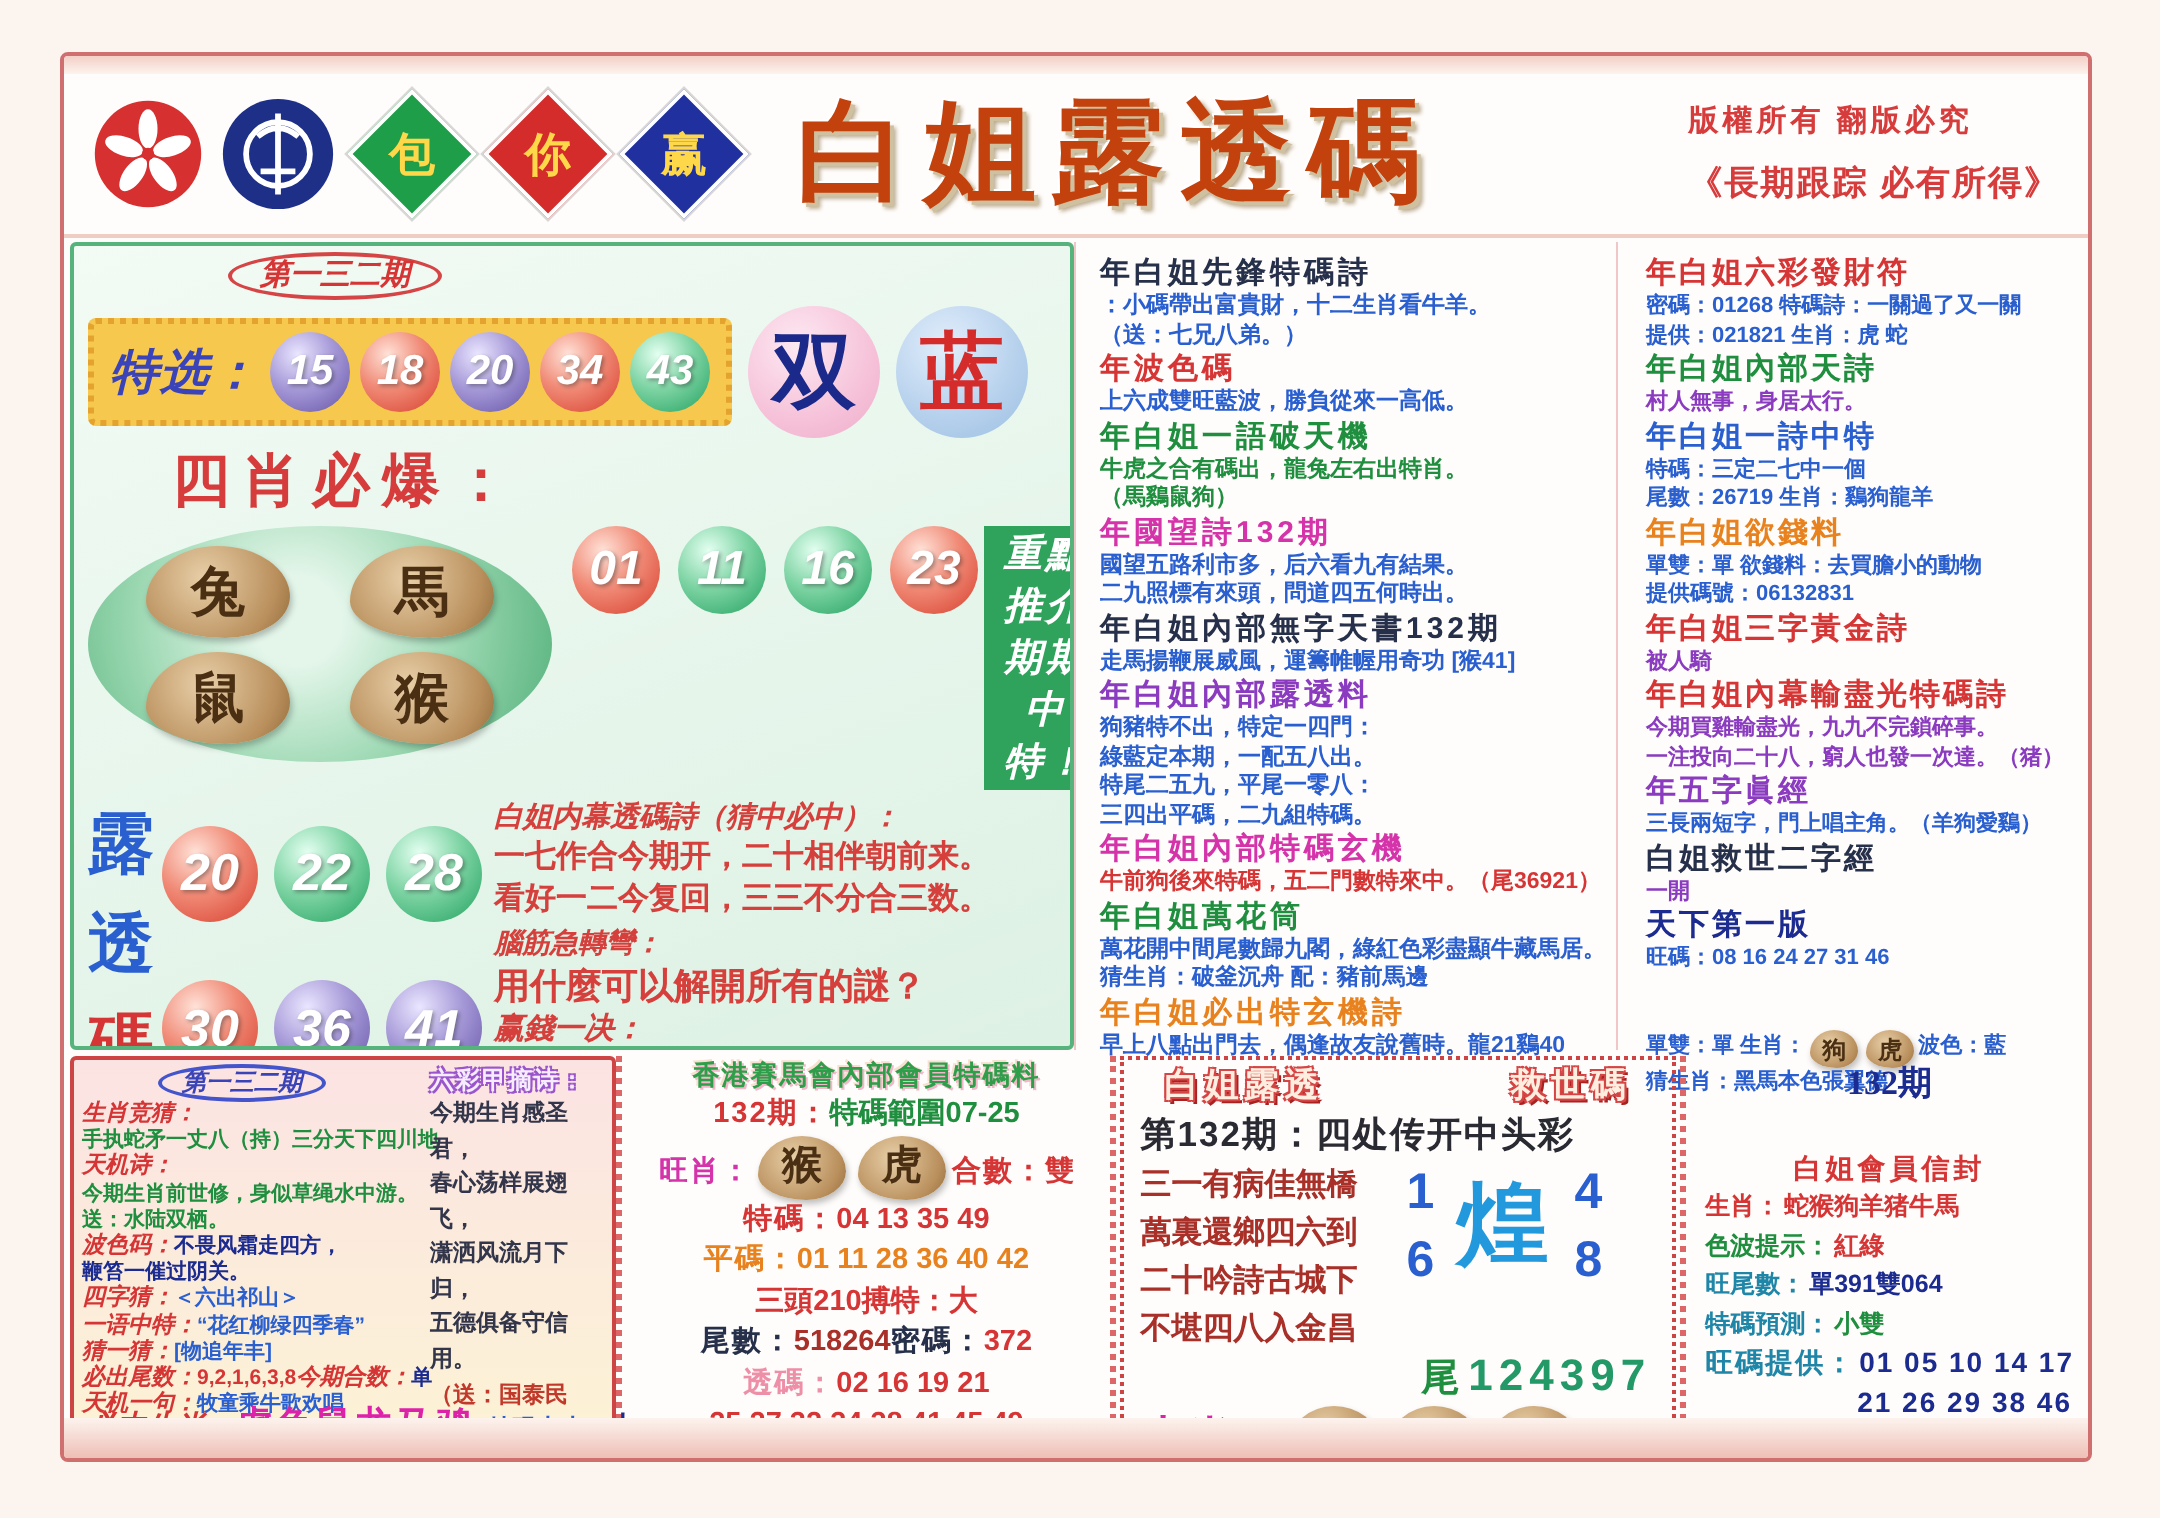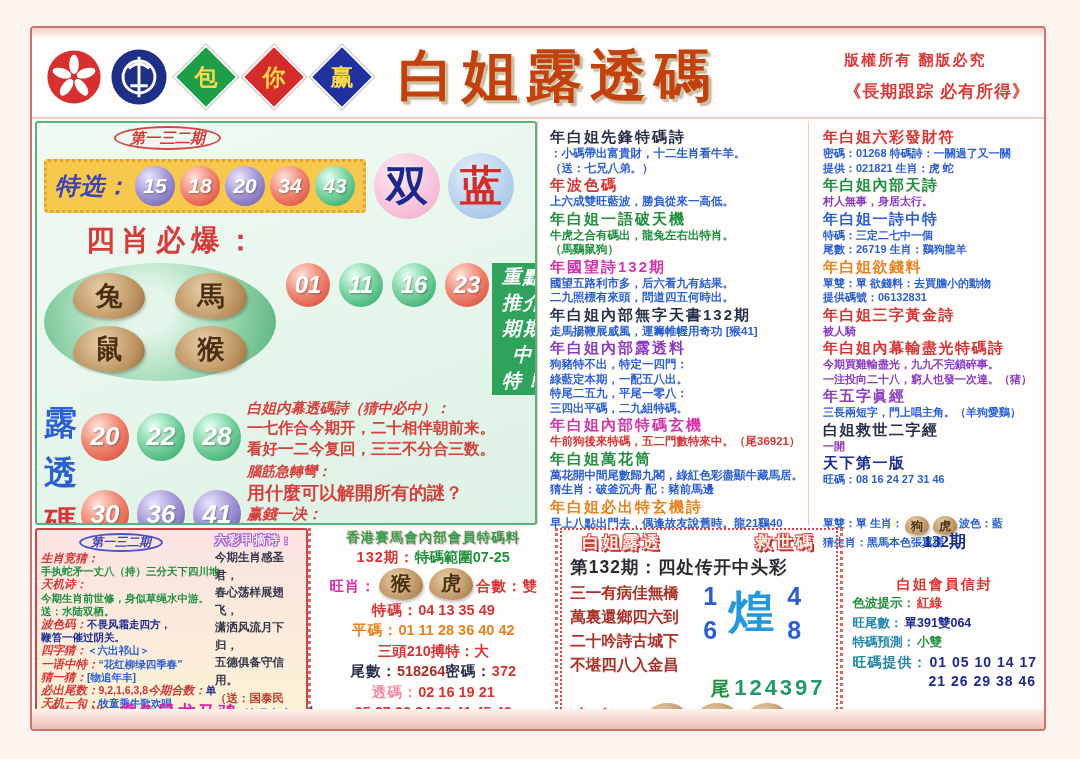--- a/index.html
+++ b/index.html
@@ -425,20 +425,21 @@
         <span class="sxl">生肖：</span>
         <span class="animal md">豬</span>
         <span class="animal md">鼠</span>
         <span class="animal md">鷄</span>
       </div>
     </div>
 
     <div class="b5">
       <div class="b5-issue">132期</div>
       <div class="b5-title">白姐會員信封</div>
+      <div class="b5row"><span data-tone="red">生肖：</span><span class="v" data-tone="red">蛇猴狗羊猪牛馬</span></div>
       <div class="b5row"><span data-tone="green">色波提示：</span><span class="v" data-tone="red">紅綠</span></div>
       <div class="b5row"><span data-tone="teal">旺尾數：</span><span class="v" data-tone="navy">單391雙064</span></div>
       <div class="b5row"><span data-tone="teal">特碼預測：</span><span class="v" data-tone="green">小雙</span></div>
       <div class="b5row num"><span data-tone="teal">旺碼提供：</span><span class="v" data-tone="navy">01 05 10 14 17</span></div>
       <div class="b5row num" style="padding-left:74px;"><span class="v" data-tone="navy">21 26 29 38 46</span></div>
     </div>
   </div>
 
   <div class="band bot"></div>
 </div>

